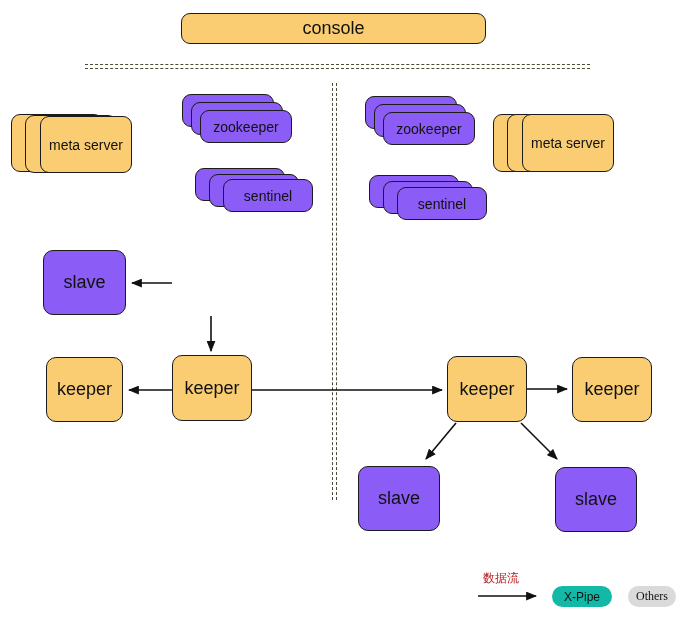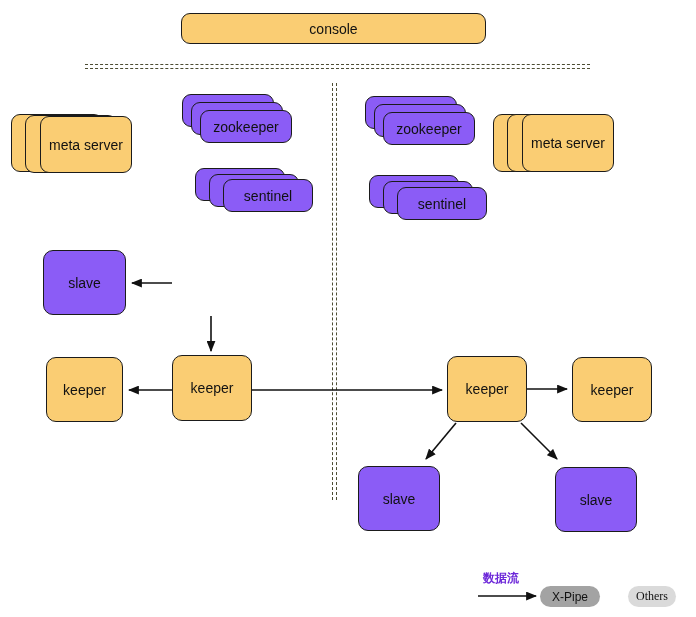--- a/index.html
+++ b/index.html
@@ -13,45 +13,45 @@
     position:absolute;left:85px;top:64px;width:505px;height:3px;
     border-top:1.5px dashed #4d4d33;border-bottom:1.5px dashed #4d4d33;
   }
   .v-sep{
     position:absolute;left:332px;top:83px;width:3px;height:417px;
     border-left:1.5px dashed #4d4d33;border-right:1.5px dashed #4d4d33;
   }
   
   .node{
     position:absolute;display:flex;align-items:center;justify-content:center;
-    border:1.5px solid #1b1b1b;border-radius:10px;font-size:14px;
+    border:1.5px solid #1b1b1b;border-radius:10px;font-size:18px;
     box-sizing:border-box;
   }
   .orange{background:#facd73;}
   .gray{background:#8b5cf6;}
   .console{border-radius:9px;}
   
   .stack{position:absolute;}
   .card{
     position:absolute;border:1.5px solid #1b1b1b;border-radius:9px;
     box-sizing:border-box;display:flex;align-items:center;justify-content:center;
     font-size:14px;
   }
   
   .overlay{position:absolute;left:0;top:0;pointer-events:none;}
   
   .legend-label{
     position:absolute;left:476px;top:570px;width:50px;text-align:center;
-    font-size:12px;color:#6d28d9;font-weight:bold;
+    font-size:12px;color:#b91c1c;
   }
   .pill{
     position:absolute;display:flex;align-items:center;justify-content:center;
     border-radius:11px;font-size:12px;height:21px;box-sizing:border-box;
   }
-  .pill-xpipe{left:540px;top:586px;width:60px;background:#a3a3a3;}
+  .pill-xpipe{left:552px;top:586px;width:60px;background:#14b8a6;}
   .pill-others{left:628px;top:586px;width:48px;background:#dadada;font-family:Liberation Serif, serif;}
 </style>
 </head>
 <body>
 
 <div class="canvas">
 
   <div class="h-sep"></div>
   <div class="v-sep"></div>
 

